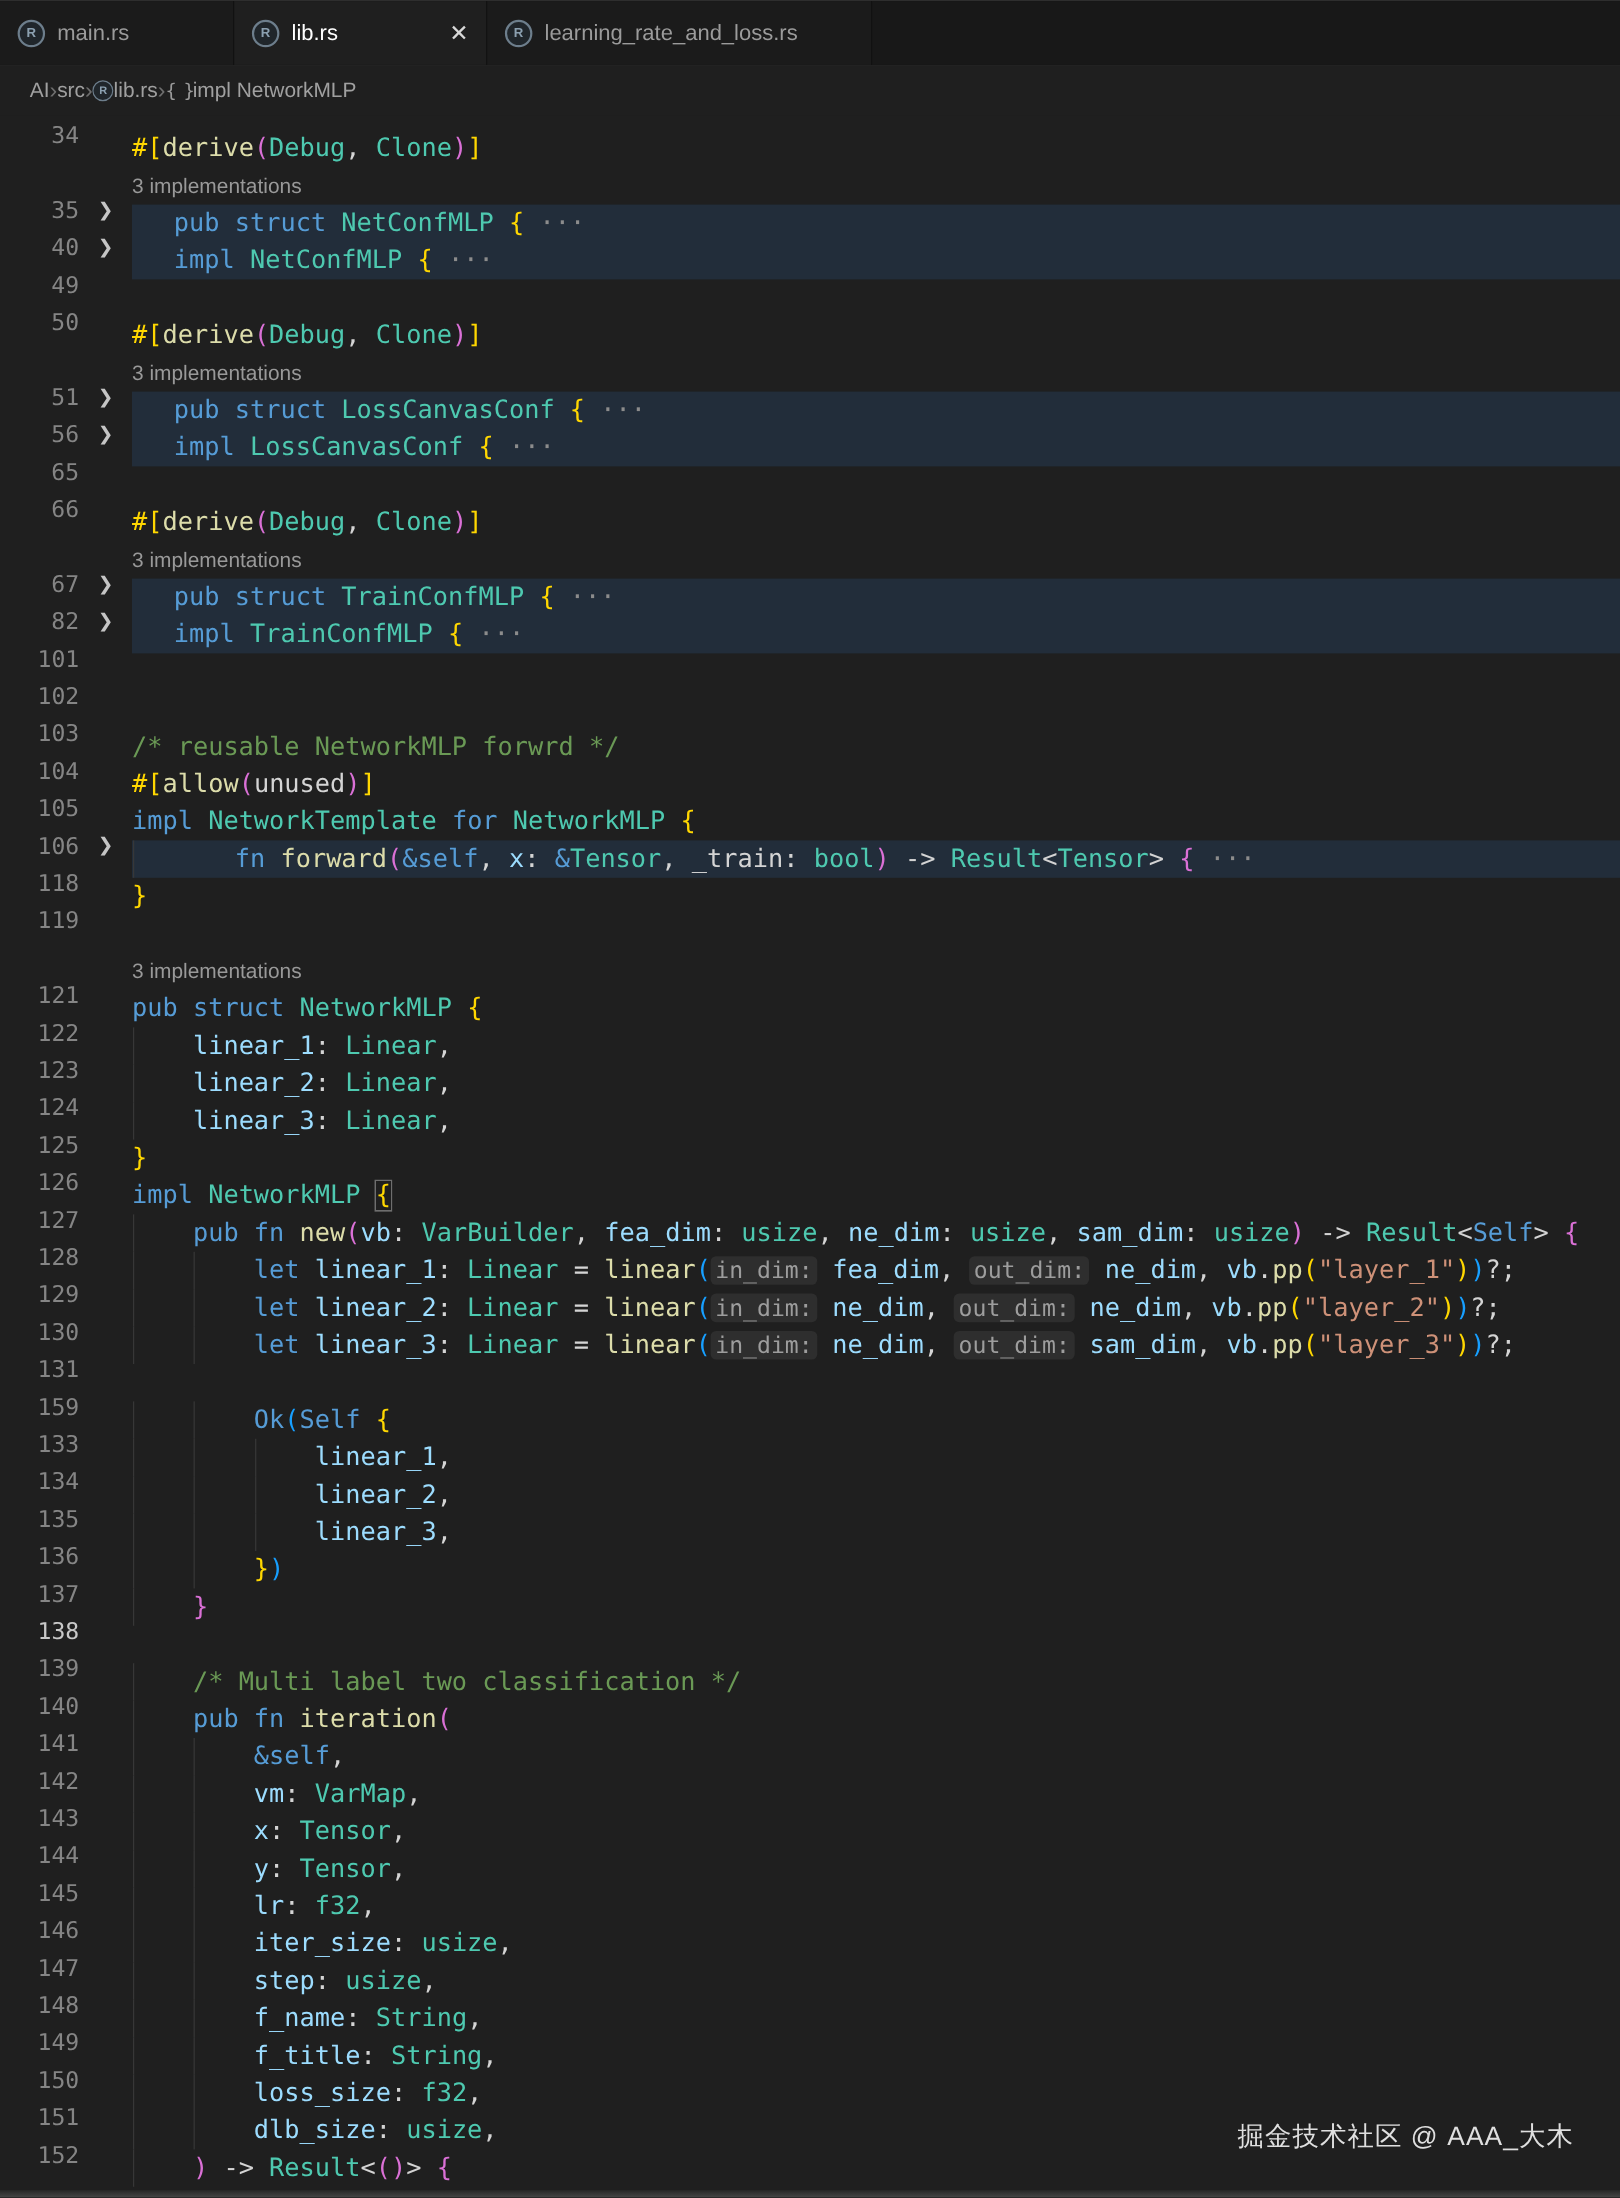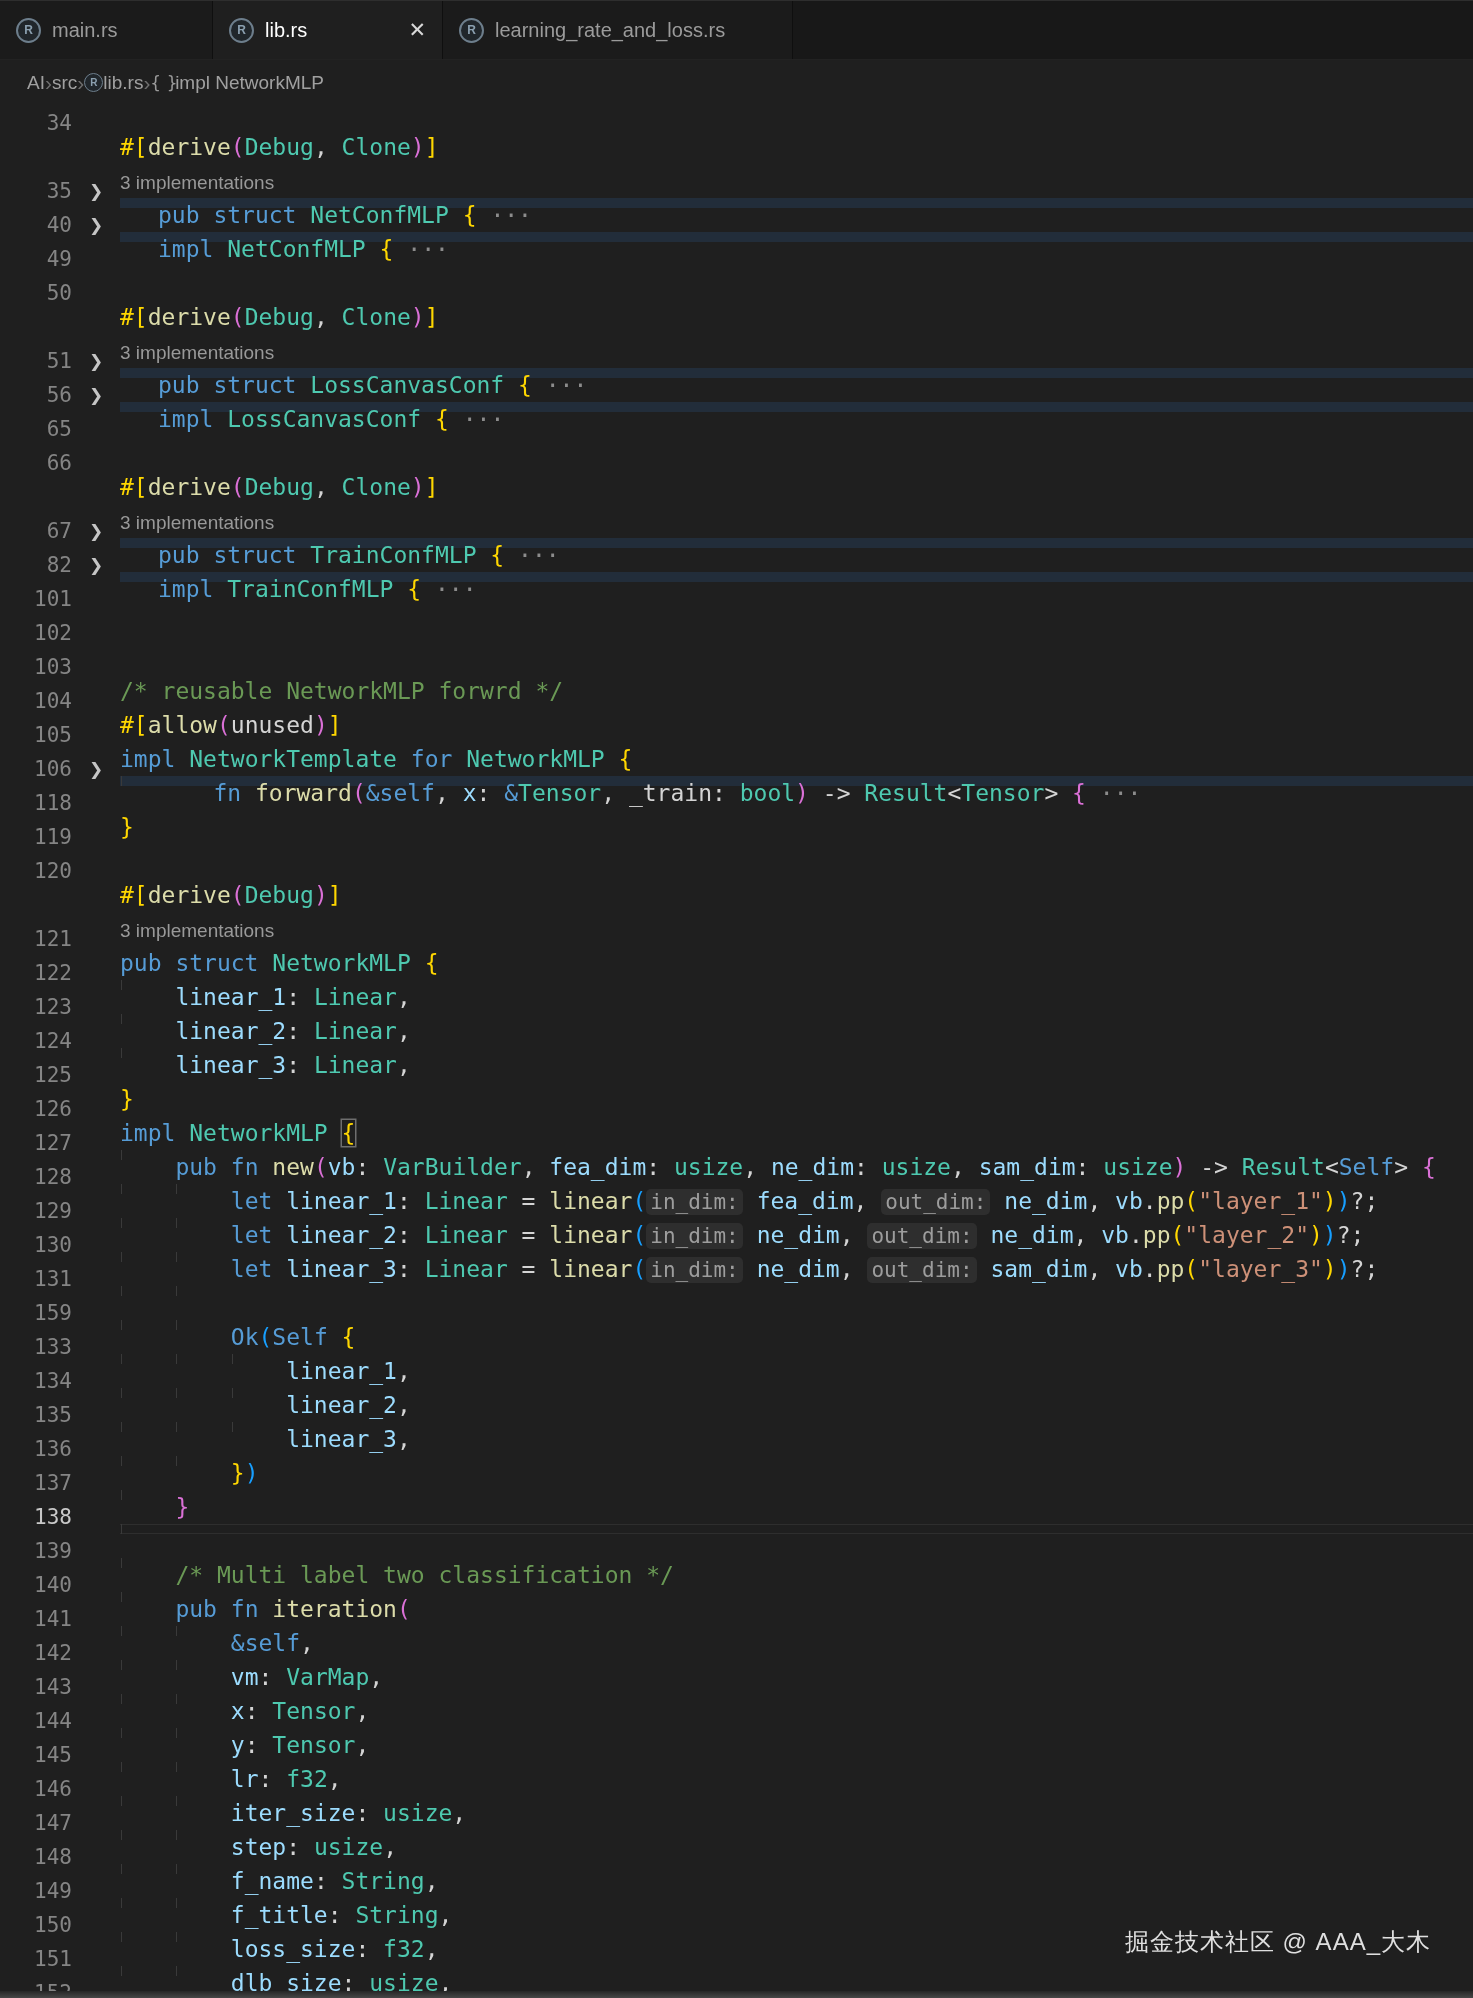--- a/index.html
+++ b/index.html
@@ -24,21 +24,21 @@
          font-family:"Liberation Sans",sans-serif;flex:none;background:#20262b;}
   .ficon.small{width:17px;height:17px;font-size:10px;border-width:1.5px;}
   
   .breadcrumb{display:flex;align-items:center;height:45px;padding-left:27px;
               background:#1f1f1f;font-family:"Liberation Sans",sans-serif;font-size:19px;color:#a0a0a0;}
   .breadcrumb .sep{color:#6f6f6f;font-size:21px;}
   .bsym{font-family:"DejaVu Sans Mono",monospace;font-size:17px;color:#9a9a9a;letter-spacing:-2px;}
   .bc-item{cursor:pointer;}
   
   .editor{position:absolute;left:0;top:106px;right:0;bottom:0;}
-  .row{display:flex;height:34px;line-height:34px;font-size:23px;}
+  .row{display:flex;height:34px;line-height:34px;font-size:23px;align-items:center;}
   .gutter{width:120px;flex:none;display:flex;}
   .ln{width:72px;text-align:right;color:#858585;font-size:21px;flex:none;}
   .hlc .ln{color:#c8c8c8;}
   .fold{width:48px;text-align:center;color:#c5c5c5;font-size:17px;flex:none;
         font-family:"DejaVu Sans",sans-serif;cursor:pointer;}
   .code{flex:1;position:relative;z-index:0;white-space:pre;margin-top:24px;}
   .hlf .code{background:#222d3a;padding-left:38px;}
   .hlc .code{box-shadow:inset 0 1px 0 #2e2e2e, inset 0 -1px 0 #2e2e2e;}
   .guide{position:absolute;top:0;bottom:0;width:1px;background:#3a3a3a;z-index:-1;}
   .lens{font-family:"Liberation Sans",sans-serif;font-size:19px;color:#999999;cursor:pointer;}
@@ -239,27 +239,20 @@
       </div>
       <div class="row">
         <div class="gutter">
           <span class="ln">119</span>
           <span class="fold"></span>
         </div>
         <div class="code"></div>
       </div>
       <div class="row">
         <div class="gutter">
-          <span class="ln">120</span>
-          <span class="fold"></span>
-        </div>
-        <div class="code"><span class="tk-b1">#[</span><span class="tk-fn">derive</span><span class="tk-b2">(</span><span class="tk-ty">Debug</span><span class="tk-b2">)</span><span class="tk-b1">]</span></div>
-      </div>
-      <div class="row">
-        <div class="gutter">
           <span class="ln"></span>
           <span class="fold"></span>
         </div>
         <div class="code"><span class="lens">3 implementations</span></div>
       </div>
       <div class="row">
         <div class="gutter">
           <span class="ln">121</span>
           <span class="fold"></span>
         </div>

